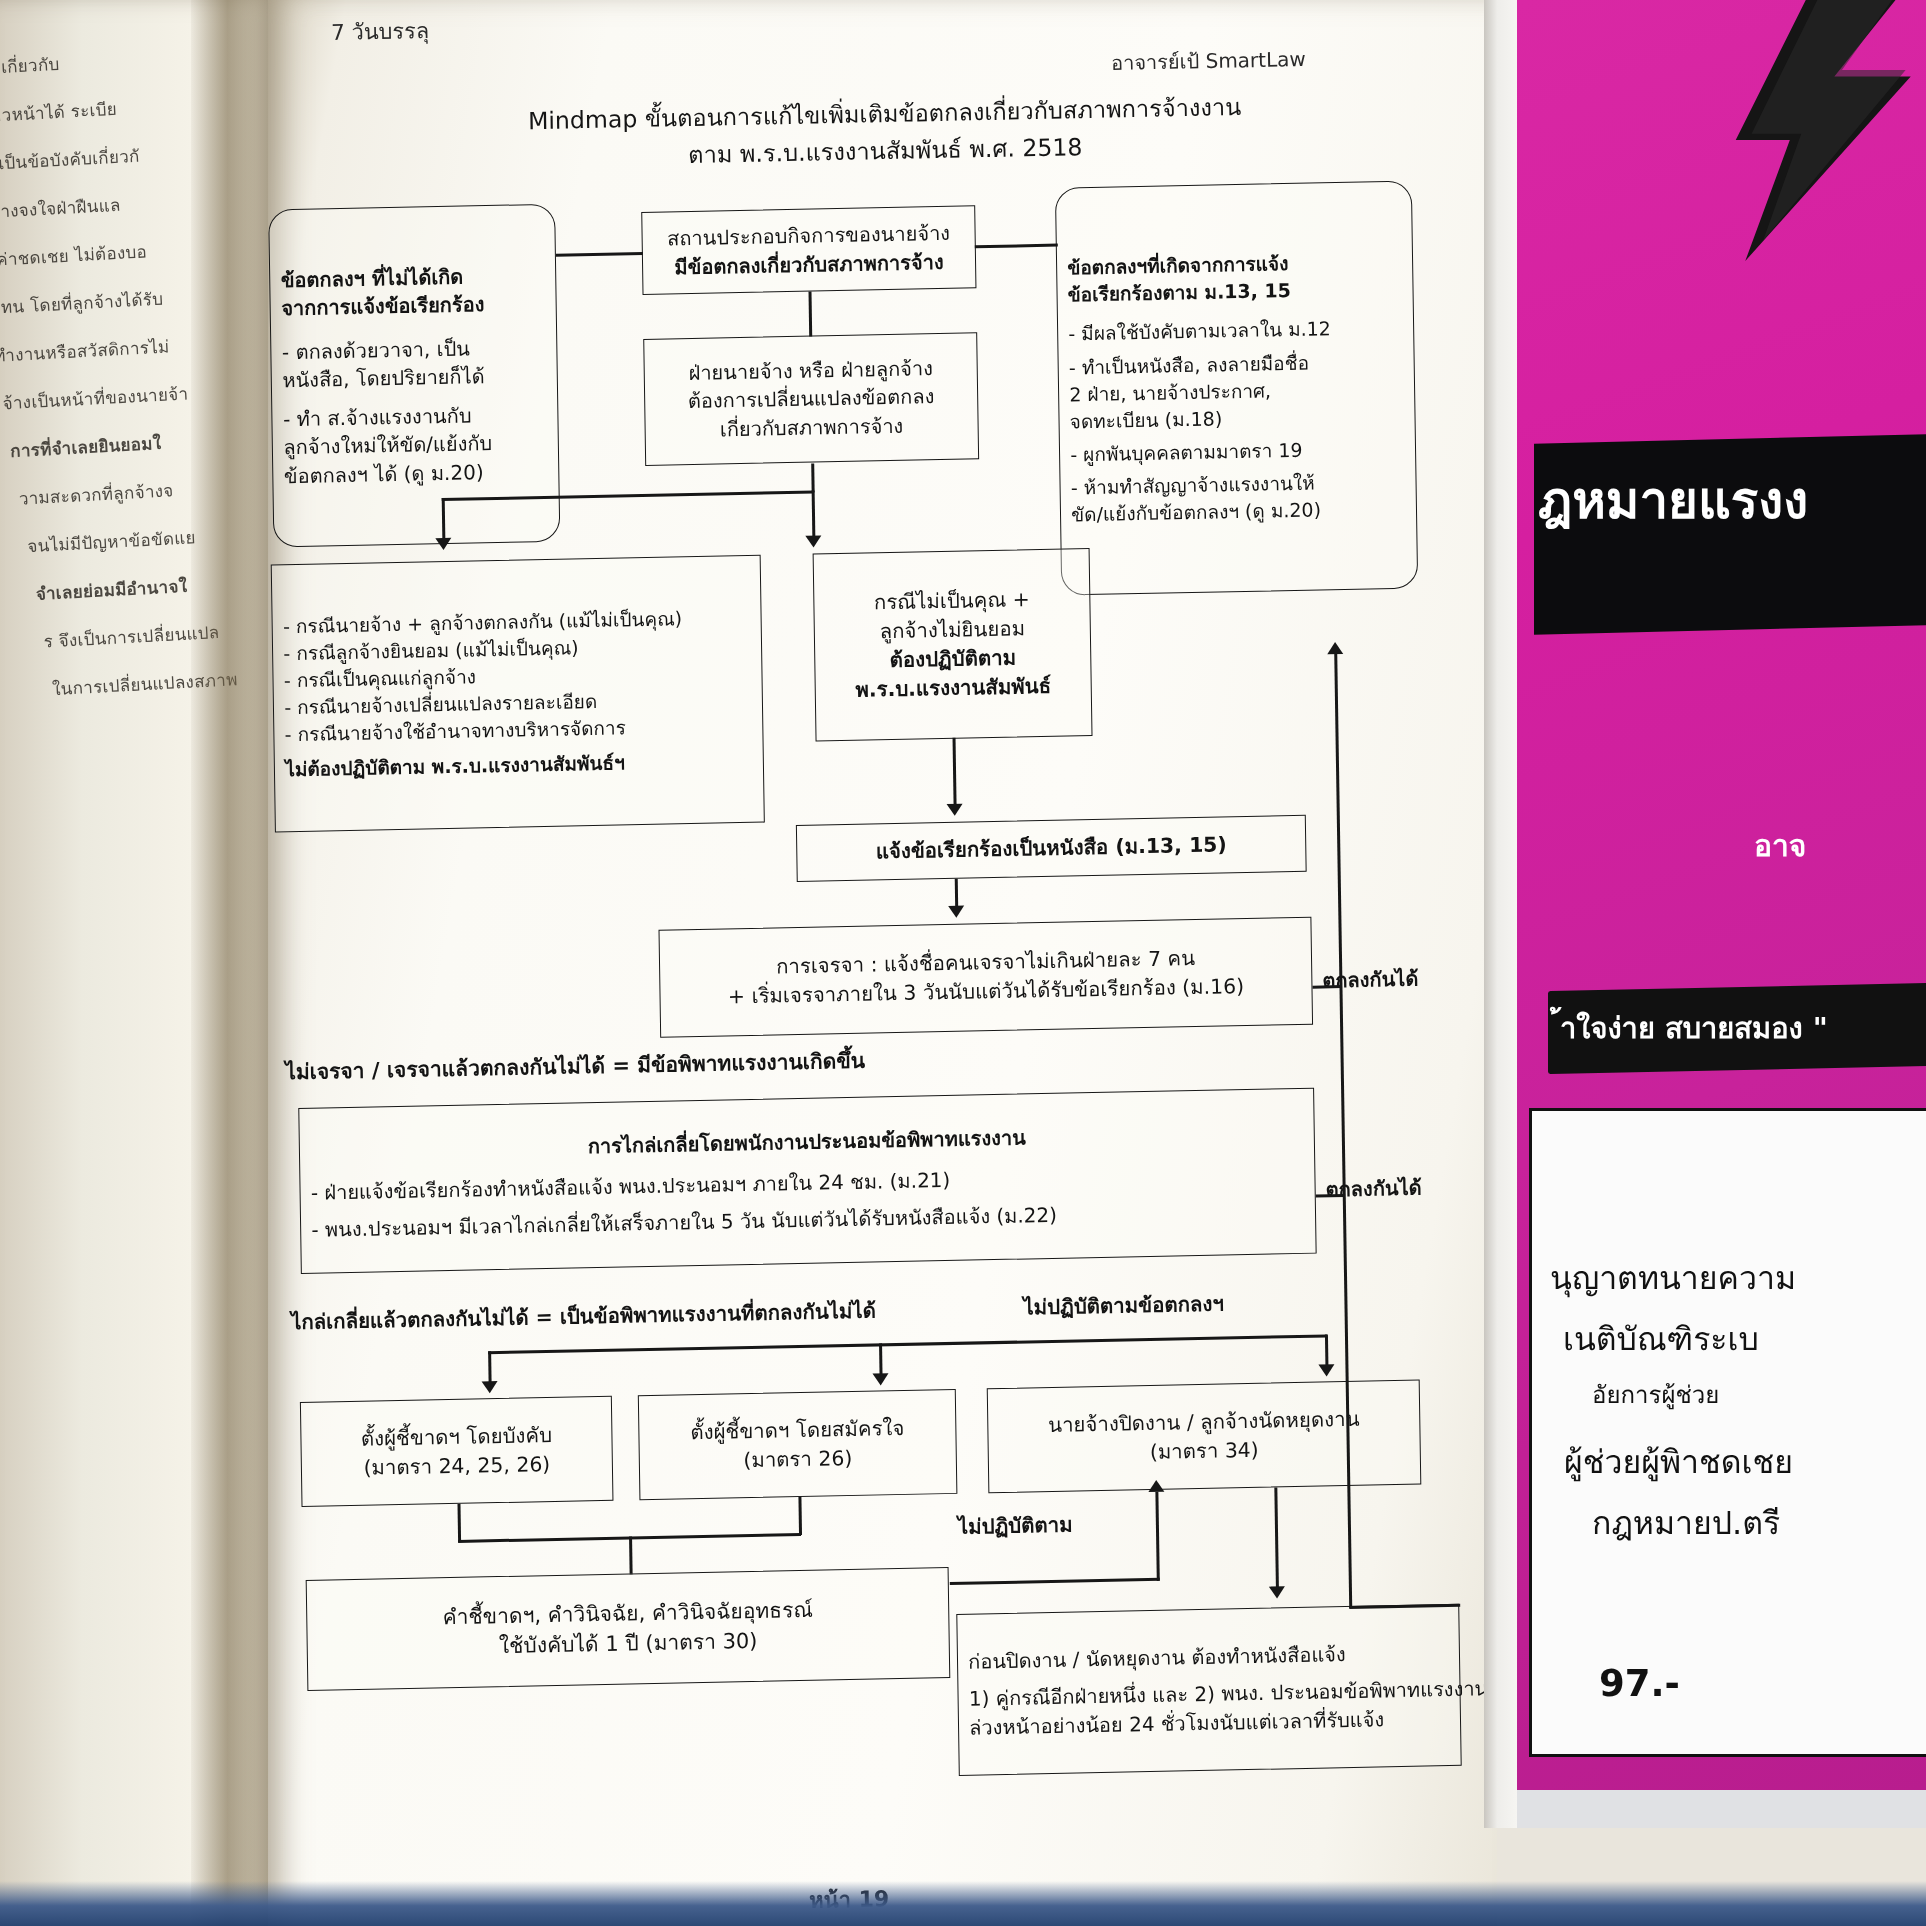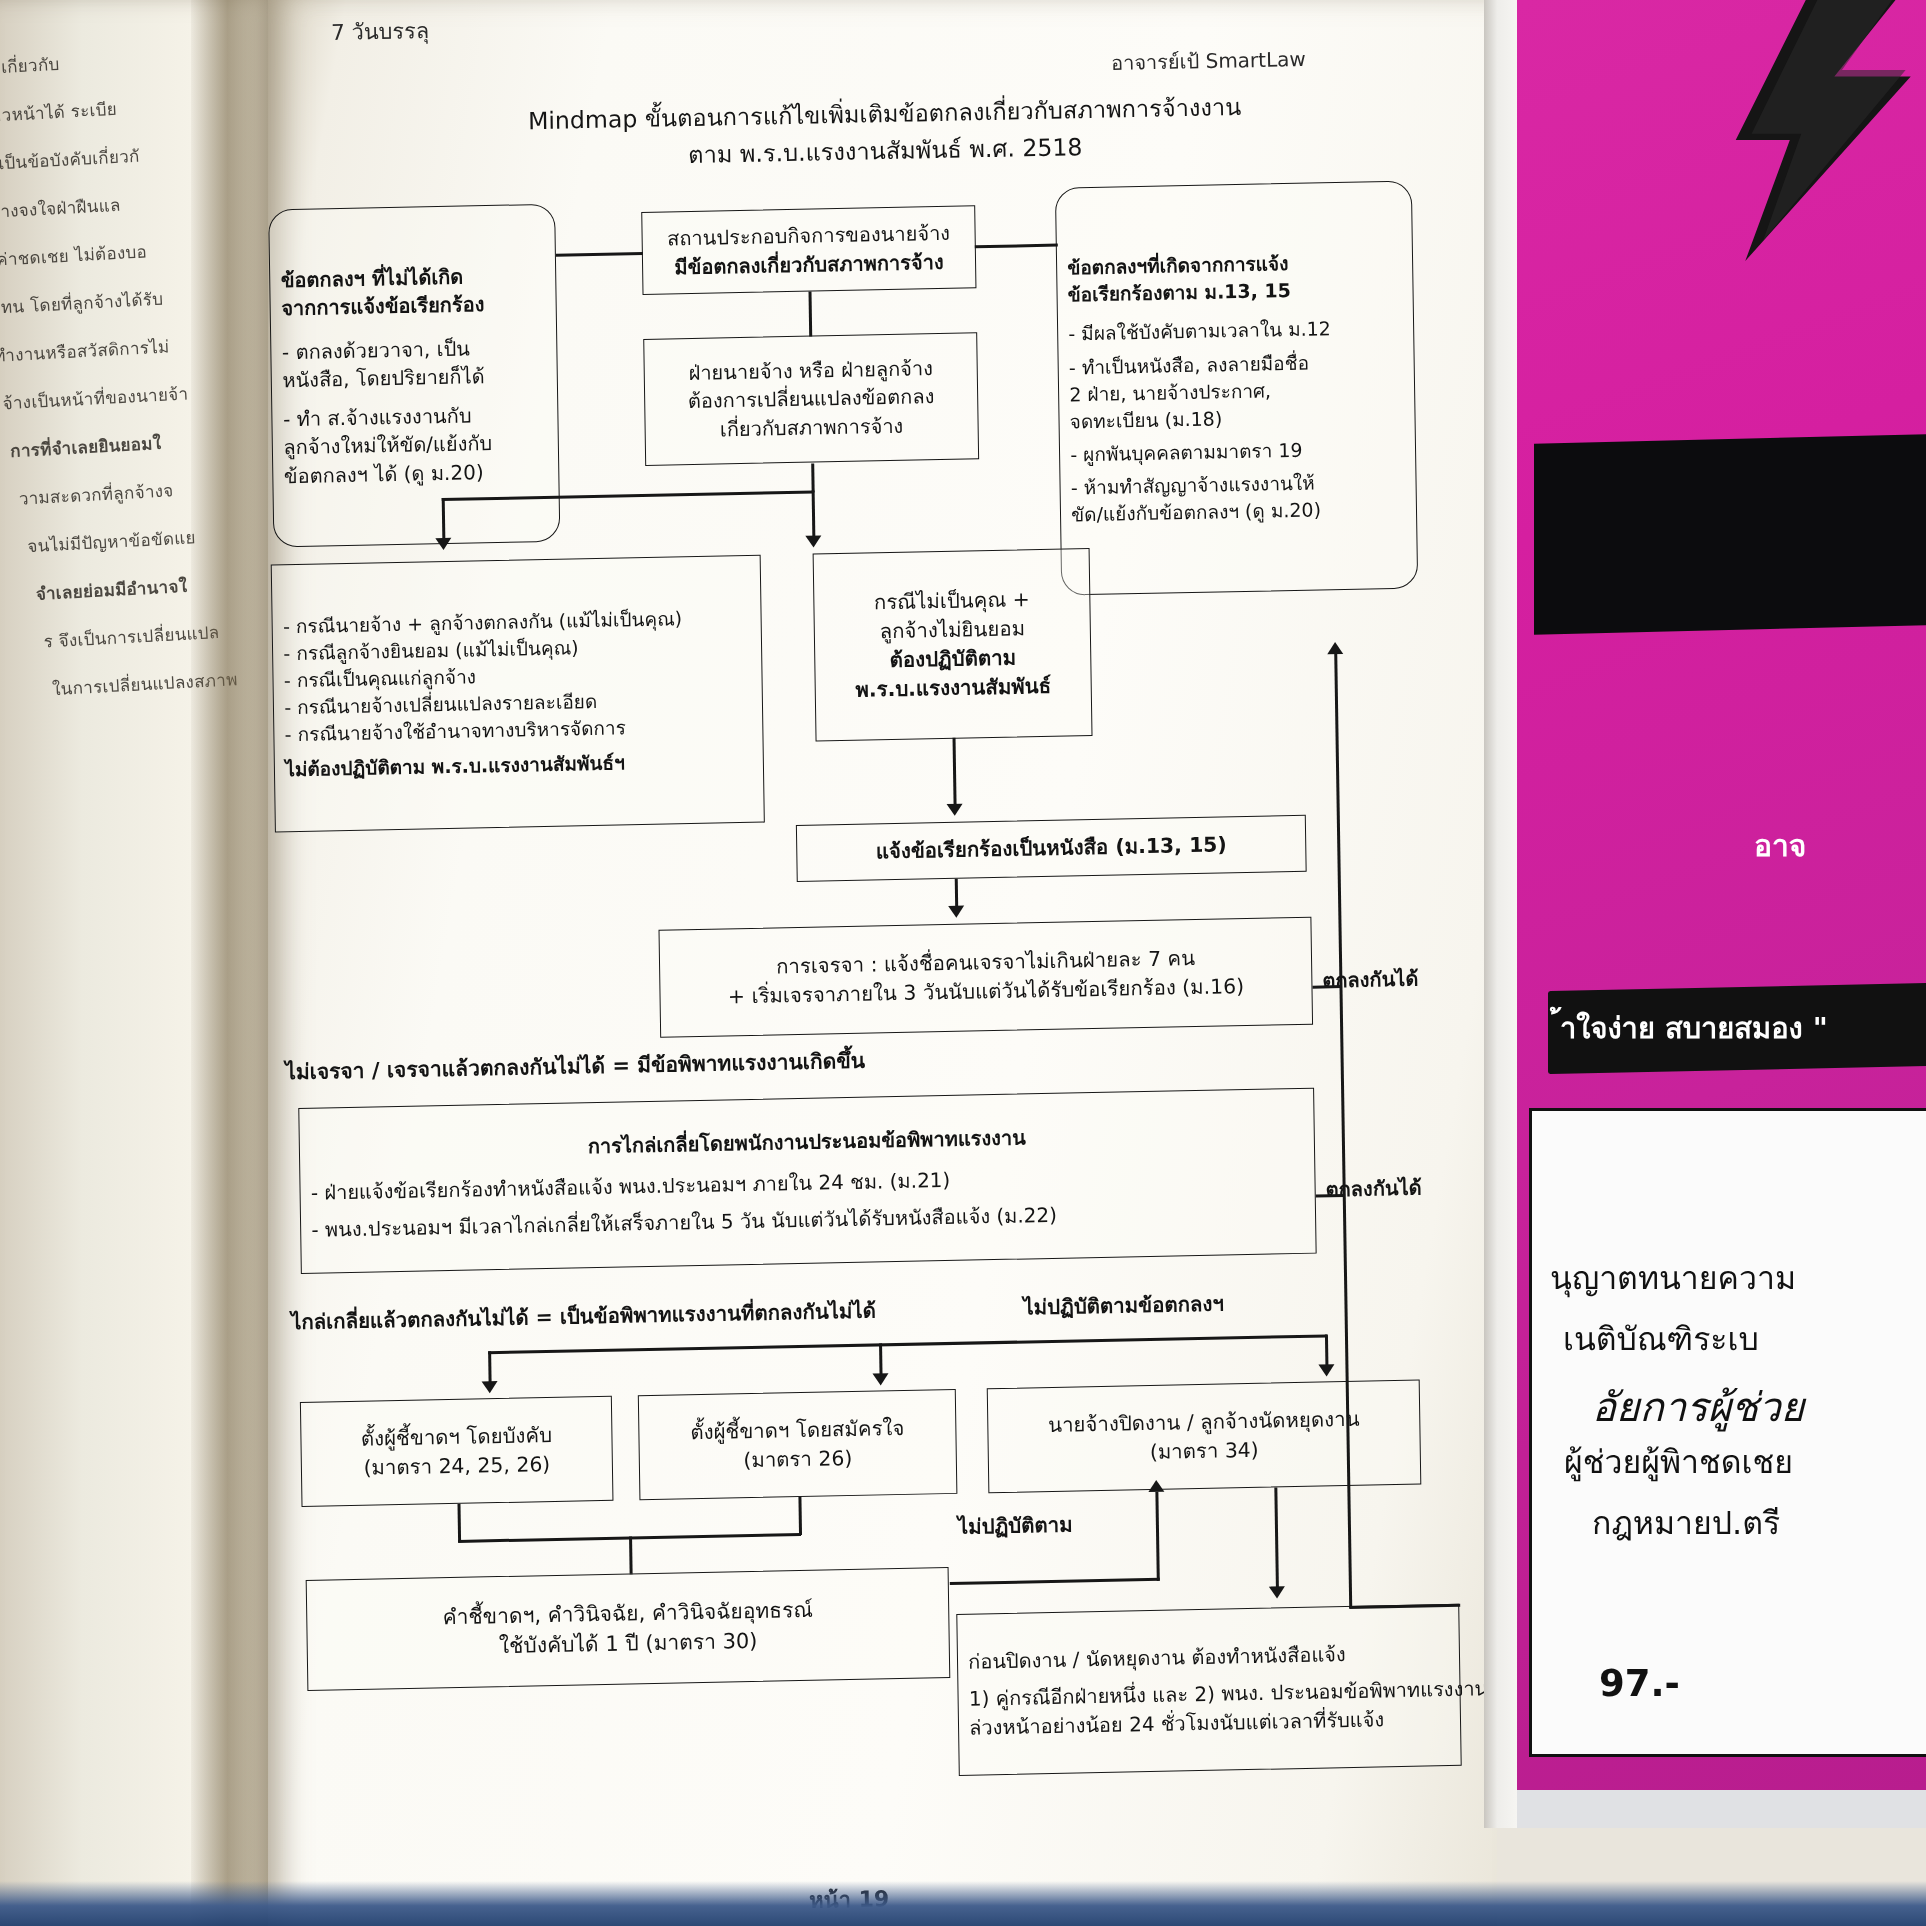--- a/index.html
+++ b/index.html
@@ -277,30 +277,31 @@
     <div id="cover-magenta"></div>
     <div id="cover-vert-strip"></div>
 
     <svg id="cover-bolt" viewBox="0 0 430 440">
       <polygon points="250,0 125,250 210,250 140,440 400,150 280,150 400,0" fill="#151515"></polygon>
       <polygon points="268,0 150,240 228,240 168,408 392,140 292,140 392,0" fill="#2a2a2a" opacity=".55"></polygon>
     </svg>
 
 
     <div id="cover-black1"></div>
+    <div class="cov-t" style="left:54px;top:459px;font-size:51px;">ฎหมายแรงง</div>
 
     <div class="cov-t" style="left:270px;top:822px;font-size:30px;">อาจ</div>
 
     <div id="cover-black2"></div>
     <div class="cov-t" style="left:76px;top:1005px;font-size:29px;">้าใจง่าย สบายสมอง "</div>
 
     <div id="cover-white"></div>
     <div class="cov-t" style="left:66px;top:1252px;font-size:32px;color:#111;font-weight:normal;">นุญาตทนายความ</div>
     <div class="cov-t" style="left:79px;top:1313px;font-size:32px;color:#111;font-weight:normal;">เนติบัณฑิระเบ</div>
-    <div class="cov-t" style="left:108px;top:1375px;font-size:40px;color:#111;font-weight:normal;font-style:italic;">อัยการผู้ช่วย</div>
+    <div class="cov-t" style="left:108px;top:1375px;font-size:24px;color:#111;font-weight:normal;">อัยการผู้ช่วย</div>
     <div class="cov-t" style="left:80px;top:1436px;font-size:32px;color:#111;font-weight:normal;">ผู้ช่วยผู้พิาชดเชย</div>
     <div class="cov-t" style="left:108px;top:1497px;font-size:32px;color:#111;font-weight:normal;">กฎหมายป.ตรี</div>
 
     <div class="cov-t" style="left:115px;top:1662px;font-size:37px;color:#111;">97.-</div>
   </div>
 
   <div class="layer" id="desk-bottom"></div>
 </div>
 
 

